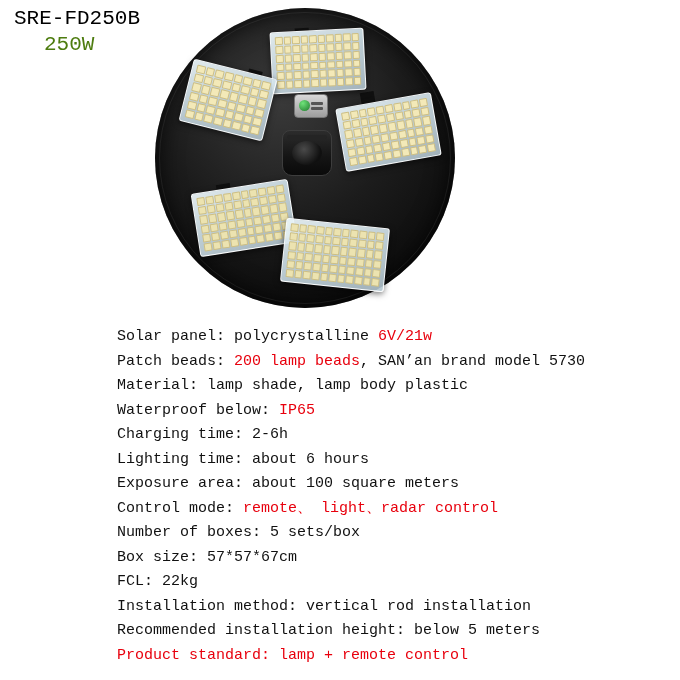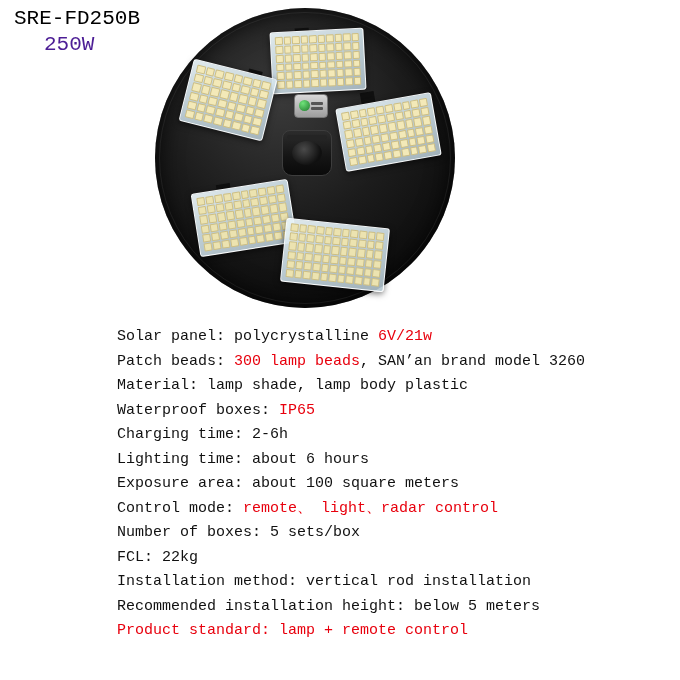--- a/index.html
+++ b/index.html
@@ -28,21 +28,21 @@
   }
   .title-model {
     font-size: 21px;
     color: #000000;
     letter-spacing: 0px;
     line-height: 26px;
     white-space: nowrap;
   }
   .title-watt {
     font-size: 21px;
-    color: #4c1d95;
+    color: #4d7c0f;
     line-height: 26px;
     margin-left: 30px;
   }
   
   .photo-wrap {
     position: absolute;
     left: 155px;
     top: 8px;
     width: 300px;
     height: 300px;
@@ -537,27 +537,28 @@
 
     <div class="sensor">
       <div class="sensor-dot"></div>
       <div class="sensor-slot"></div>
     </div>
     <div class="hub"></div>
   </div>
 
   <div class="specs" id="spec-list">
       <div class="spec-line"><span>Solar panel: polycrystalline </span><span class="hl">6V/21w</span></div>
-      <div class="spec-line"><span>Patch beads: </span><span class="hl">300 lamp beads</span><span>, SAN’an brand model 3260</span></div>
+      <div class="spec-line"><span>Patch beads: </span><span class="hl">200 lamp beads</span><span>, SAN’an brand model 5730</span></div>
       <div class="spec-line"><span>Material: lamp shade, lamp body plastic</span></div>
-      <div class="spec-line"><span>Waterproof boxes: </span><span class="hl">IP65</span></div>
+      <div class="spec-line"><span>Waterproof below: </span><span class="hl">IP65</span></div>
       <div class="spec-line"><span>Charging time: 2-6h</span></div>
       <div class="spec-line"><span>Lighting time: about 6 hours</span></div>
       <div class="spec-line"><span>Exposure area: about 100 square meters</span></div>
       <div class="spec-line"><span>Control mode: </span><span class="hl">remote、 light、radar control</span></div>
       <div class="spec-line"><span>Number of boxes: 5 sets/box</span></div>
+      <div class="spec-line"><span>Box size: 57*57*67cm</span></div>
       <div class="spec-line"><span>FCL: 22kg</span></div>
       <div class="spec-line"><span>Installation method: vertical rod installation</span></div>
       <div class="spec-line"><span>Recommended installation height: below 5 meters</span></div>
       <div class="spec-line"><span class="hl">Product standard: lamp + remote control</span></div>
     </div>
 
 </div>
 
 </body></html>

